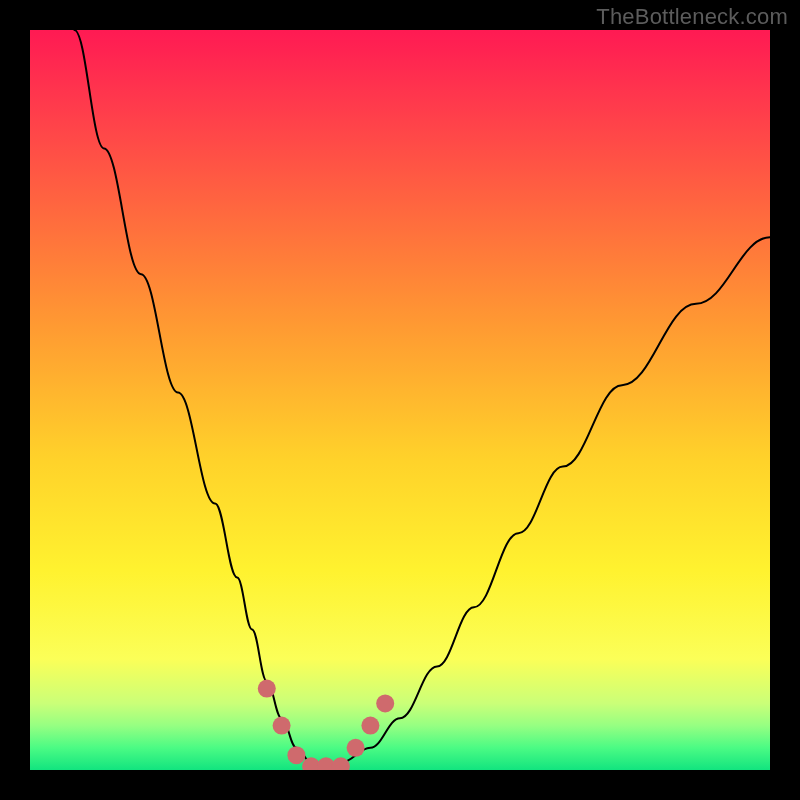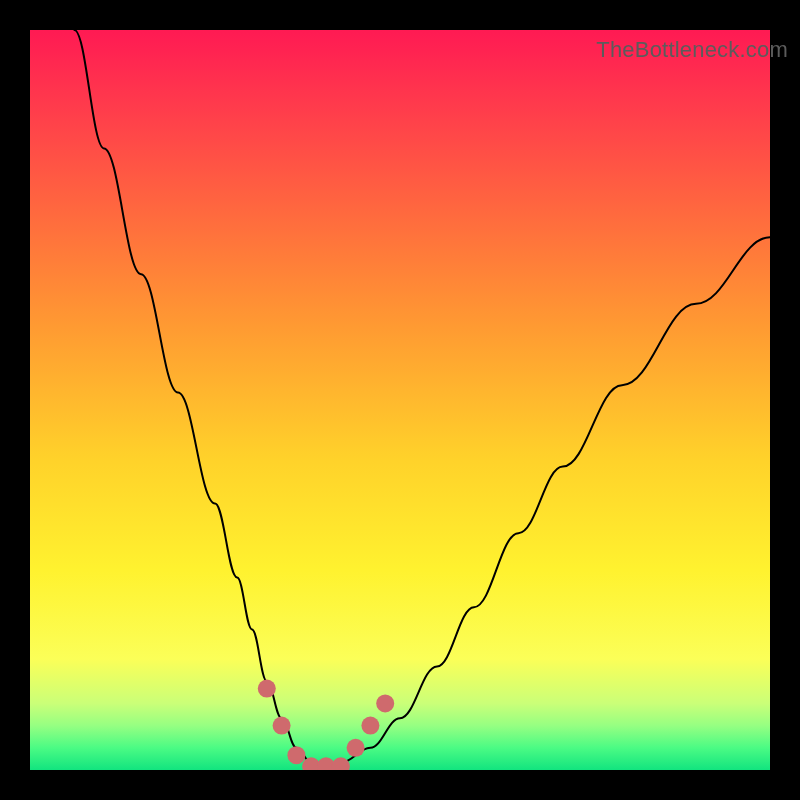--- a/index.html
+++ b/index.html
@@ -43,21 +43,20 @@
   }
   .watermark {
     position: absolute;
     top: 4px;
     right: 12px;
     font-family: Arial, Helvetica, sans-serif;
     font-size: 22px;
     color: #5c5c5c;
     z-index: 10;
     letter-spacing: 0.2px;
-    margin-top: 33px;
   }
   svg.curve {
     position: absolute;
     inset: 0;
   }
 </style>
 </head>
 <body>
 
 <div class="frame">

